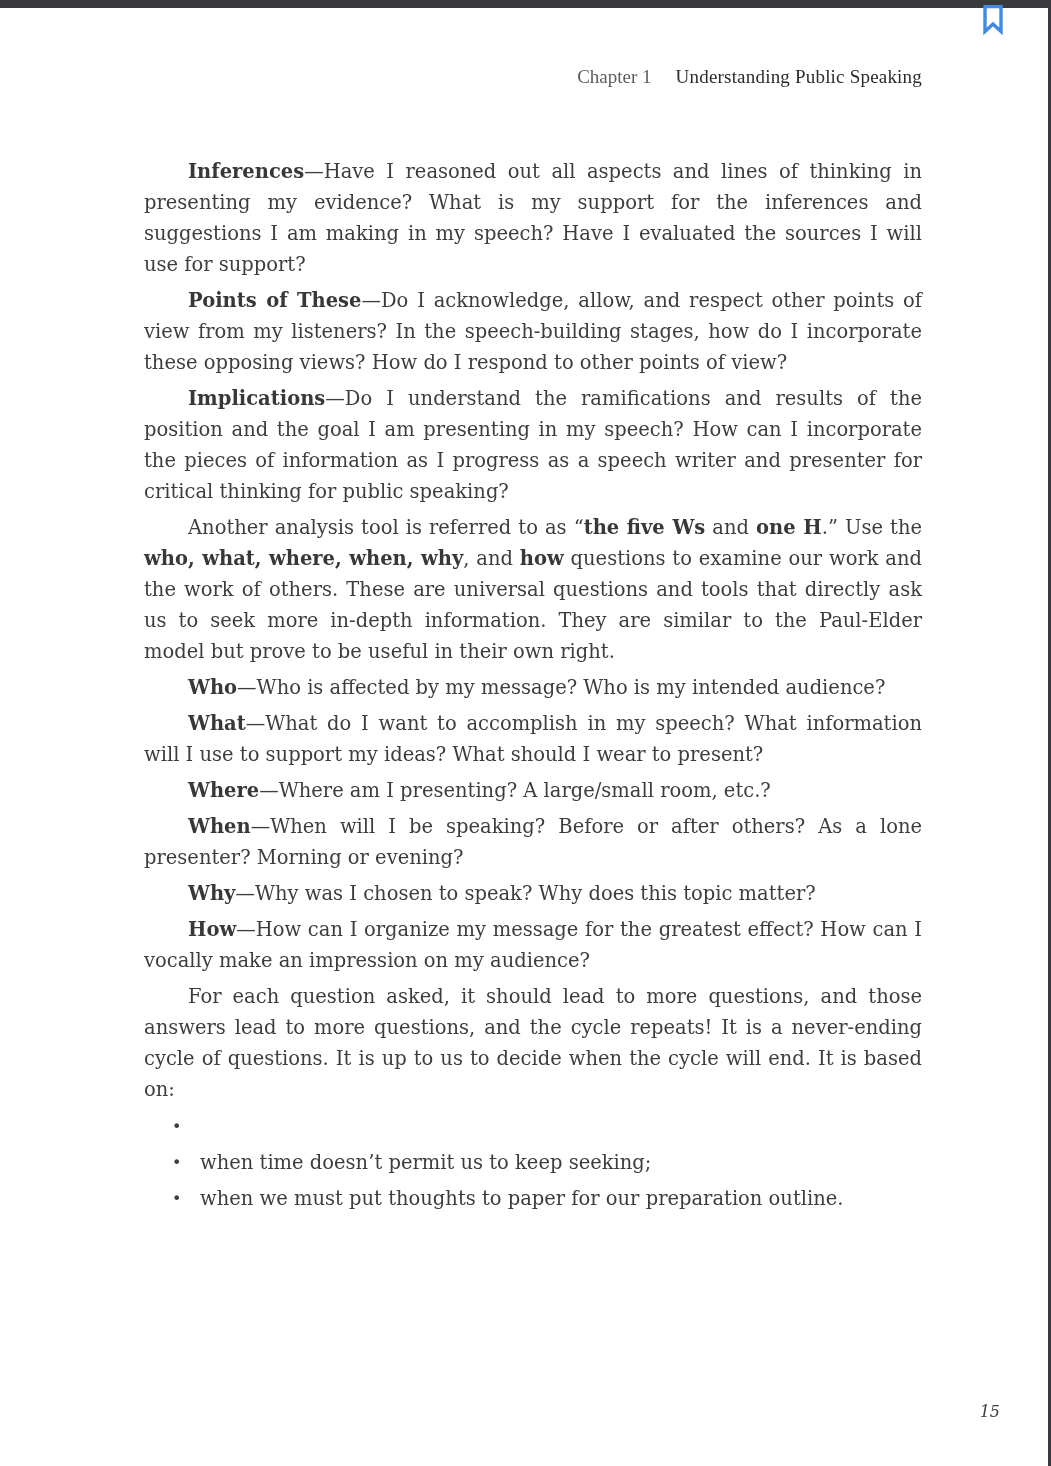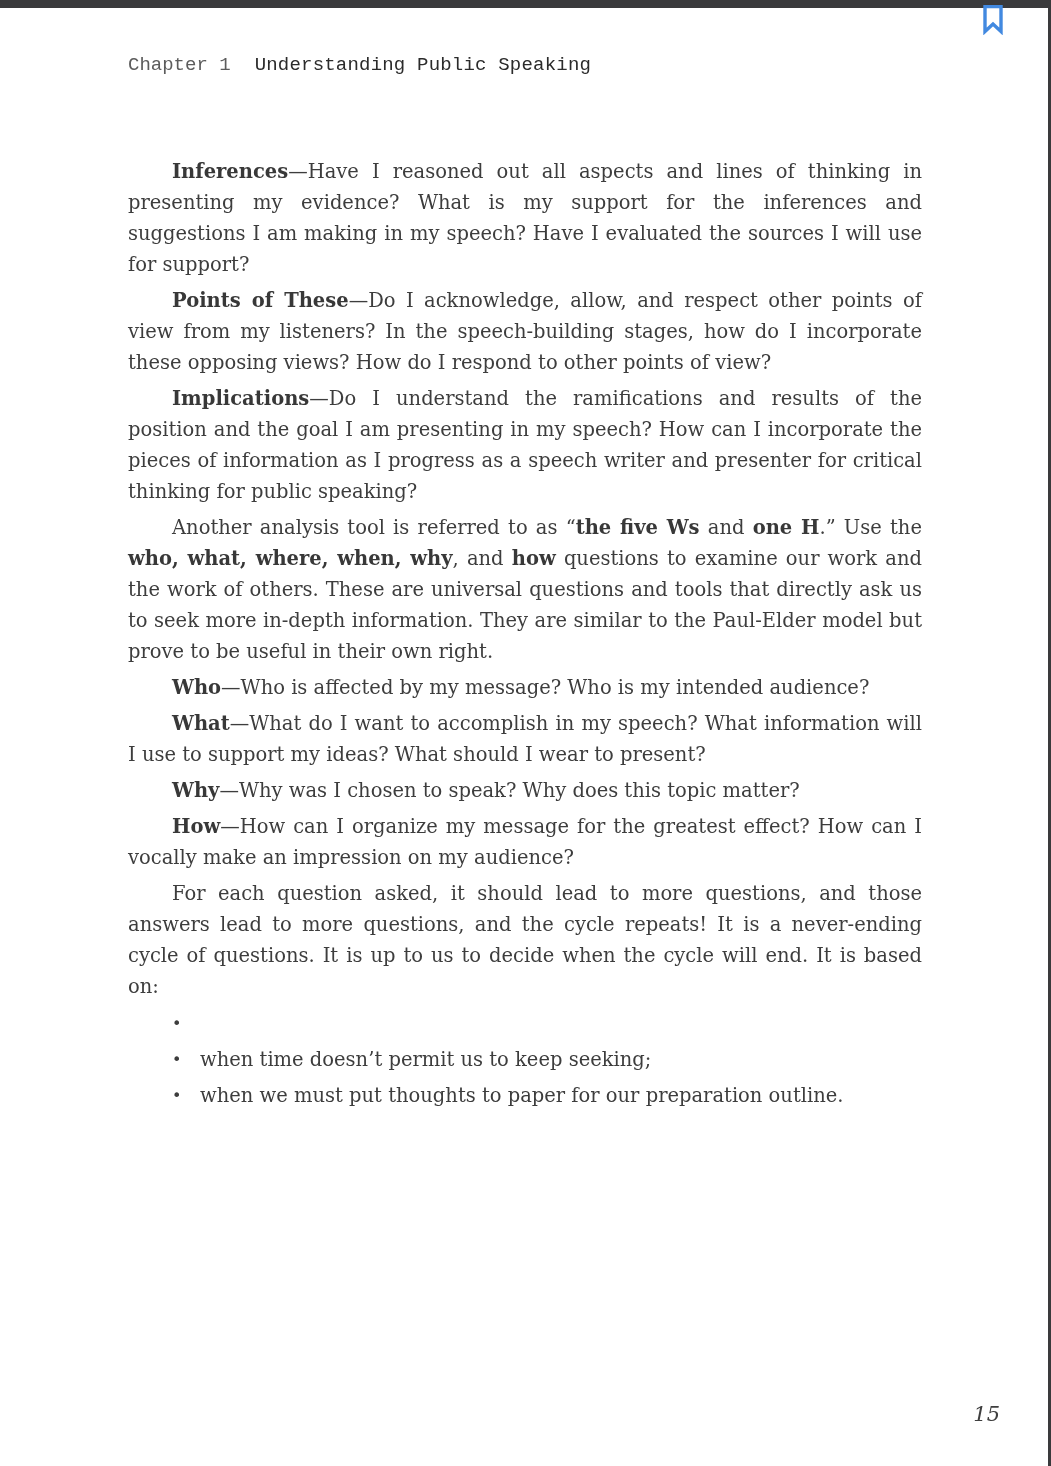--- a/index.html
+++ b/index.html
@@ -18,44 +18,44 @@
   .right-border {
     position: absolute; top: 0; right: 0;
     width: 3px; height: 1466px;
     background: #3a3a3c;
   }
   .bookmark {
     position: absolute; top: 5px; left: 982px;
     width: 22px; height: 30px;
   }
   .page-header {
-    position: absolute; top: 52px; left: 128px; width: 794px;
-    text-align: left;
-    font-family: Liberation Mono, monospace;
+    position: absolute; top: 64px; left: 128px; width: 794px;
+    text-align: right;
+    font-family: Liberation Serif, serif;
     font-size: 19px; line-height: 26px;
     white-space: nowrap;
   }
   .chapter-label { color: #5c5c5c; margin-right: 24px; }
   .chapter-title { color: #2b2b2b; letter-spacing: 0.2px; }
   .body-text {
     position: absolute; top: 156px; left: 128px; width: 794px;
     font-size: 19.5px; line-height: 31px;
     color: #3d3d3d;
     text-align: justify;
   }
-  .para { margin: 0 0 5px 0; text-indent: 44px; }
+  .para { margin: 0 0 5px 16px; text-indent: 44px; }
   .para b { font-weight: bold; color: #383838; }
   .bullet-list { margin-top: 6px; }
   .bullet-row { display: flex; margin-bottom: 5px; padding-left: 44px; text-align: left; }
   .bullet-marker { width: 28px; flex: 0 0 28px; color: #3d3d3d; font-family: "DejaVu Sans", sans-serif; font-size: 16px; }
   .page-number {
     position: absolute; top: 1402px; right: 51px;
     font-family: "DejaVu Serif", serif;
     font-style: italic;
-    font-size: 21px; color: #3f3f3f;
+    font-size: 16px; color: #3f3f3f;
   }
 </style>
 </head>
 <body>
 
 <div class="top-bar"></div>
 <div class="right-border"></div>
 
 <svg class="bookmark" viewBox="0 0 22 30">
   <path d="M3 1.5 H19 V26.5 L11 19 L3 26.5 Z" fill="none" stroke-width="3.4" stroke="#4289e0"></path>
@@ -63,20 +63,22 @@
 
 <div class="page-header"><span class="chapter-label">Chapter 1</span><span class="chapter-title">Understanding Public Speaking</span></div>
 
 <div class="body-text">
   <p class="para"><b>Inferences</b><span>—Have I reasoned out all aspects and lines of thinking in presenting my evidence? What is my support for the inferences and suggestions I am making in my speech? Have I evaluated the sources I will use for support?</span></p>
   <p class="para"><b>Points of These</b><span>—Do I acknowledge, allow, and respect other points of view from my listeners? In the speech-building stages, how do I incorporate these opposing views? How do I respond to other points of view?</span></p>
   <p class="para"><b>Implications</b><span>—Do I understand the ramifications and results of the position and the goal I am presenting in my speech? How can I incorporate the pieces of information as I progress as a speech writer and presenter for critical thinking for public speaking?</span></p>
   <p class="para"><span>Another analysis tool is referred to as “</span><b>the five Ws</b><span> and </span><b>one H</b><span>.” Use the </span><b>who, what, where, when, why</b><span>, and </span><b>how</b><span> questions to examine our work and the work of others. These are universal questions and tools that directly ask us to seek more in-depth information. They are similar to the Paul-Elder model but prove to be useful in their own right.</span></p>
   <p class="para"><b>Who</b><span>—Who is affected by my message? Who is my intended audience?</span></p>
   <p class="para"><b>What</b><span>—What do I want to accomplish in my speech? What information will I use to support my ideas? What should I wear to present?</span></p>
+  <p class="para"><b>Where</b><span>—Where am I presenting? A large/small room, etc.?</span></p>
+  <p class="para"><b>When</b><span>—When will I be speaking? Before or after others? As a lone presenter? Morning or evening?</span></p>
   <p class="para"><b>Why</b><span>—Why was I chosen to speak? Why does this topic matter?</span></p>
   <p class="para"><b>How</b><span>—How can I organize my message for the greatest effect? How can I vocally make an impression on my audience?</span></p>
   <p class="para"><span>For each question asked, it should lead to more questions, and those answers lead to more questions, and the cycle repeats! It is a never-ending cycle of questions. It is up to us to decide when the cycle will end. It is based on:</span></p>
 
   <div class="bullet-list">
     <div class="bullet-row">
         <span class="bullet-marker">•</span>
       </div>
     <div class="bullet-row">
         <span class="bullet-marker">•</span>

